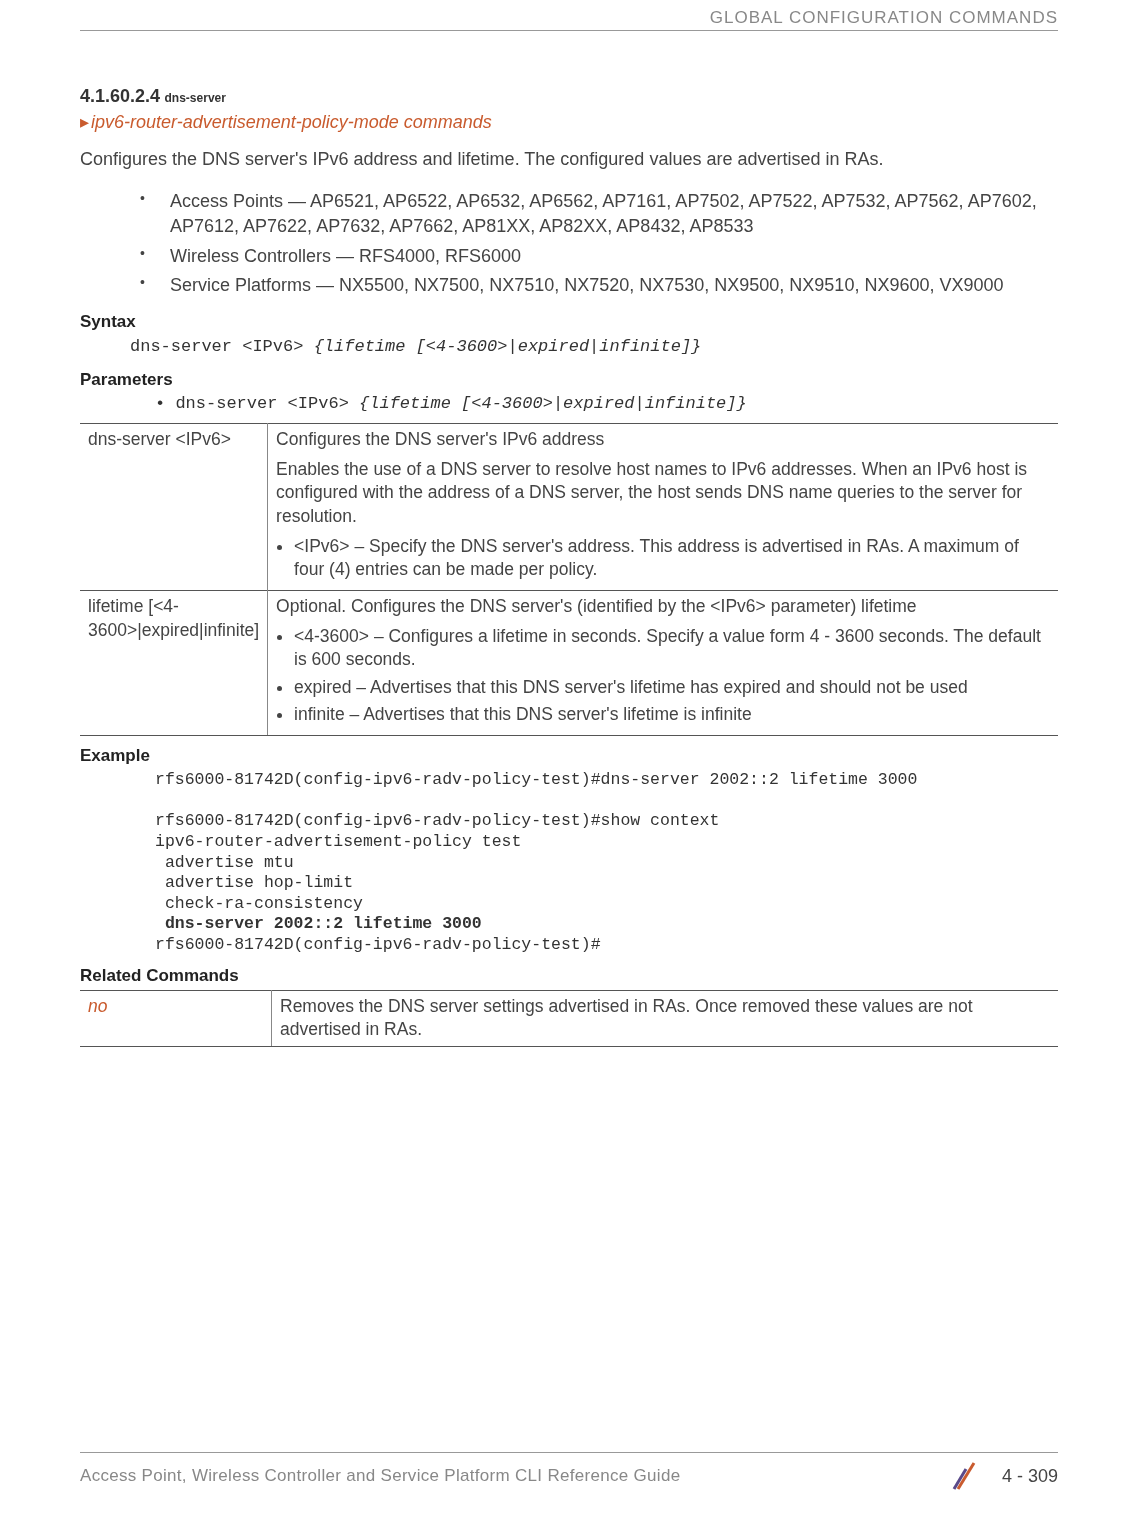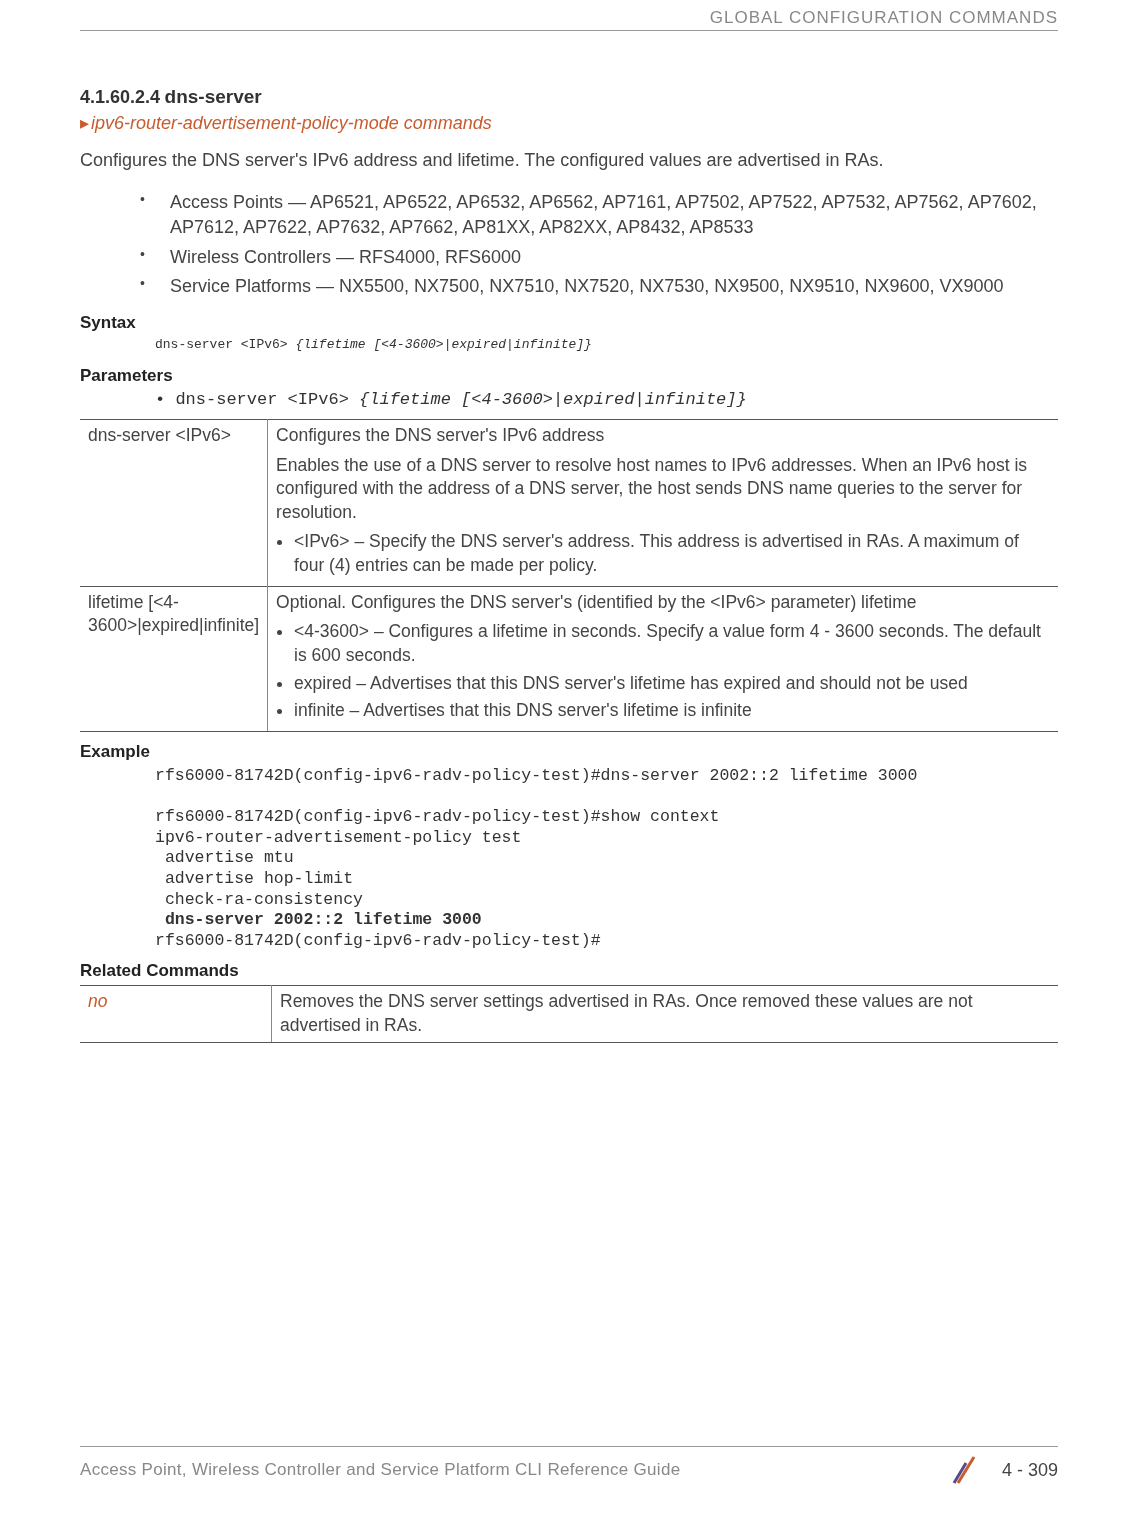--- a/index.html
+++ b/index.html
@@ -30,21 +30,21 @@
     border: none;
     border-top: 1px solid #999;
     margin: 0 0 55px 0;
   }
   .section-num {
     font-weight: bold;
     font-size: 18px;
   }
   .section-title {
     font-weight: bold;
-    font-size: 19px;
+    font-size: 12px;
   }
   .link-line {
     color: #c95b2e;
     font-style: italic;
     font-size: 18px;
     margin: 4px 0 14px 0;
   }
   .link-line .arrow {
     font-style: normal;
     margin-right: 2px;
@@ -76,22 +76,22 @@
   }
   ul.platforms li::before {
     content: "•";
     position: absolute;
     left: 0;
     top: 0;
     font-size: 14px;
   }
   .code-line {
     font-family: "Courier New", monospace;
-    font-size: 13px;
-    margin-left: 75px;
+    font-size: 17px;
+    margin-left: 50px;
     white-space: pre;
     line-height: 1.3;
   }
   .code-line .italic { font-style: italic; }
   .param-line {
     font-family: "Courier New", monospace;
     font-size: 17px;
     margin: 4px 0 10px 75px;
   }
   .param-line .italic { font-style: italic; }
@@ -142,21 +142,21 @@
     margin-top: 27px;
   }
   table.related td.c1 {
     width: 175px;
     border-right: 1px solid #888;
     color: #c95b2e;
     font-style: italic;
   }
   .footer {
     position: absolute;
-    bottom: 28px;
+    bottom: 22px;
     left: 80px;
     right: 70px;
   }
   .footer-rule {
     border: none;
     border-top: 1px solid #999;
     margin: 0 0 6px 0;
   }
   .footer-row {
     display: flex;

